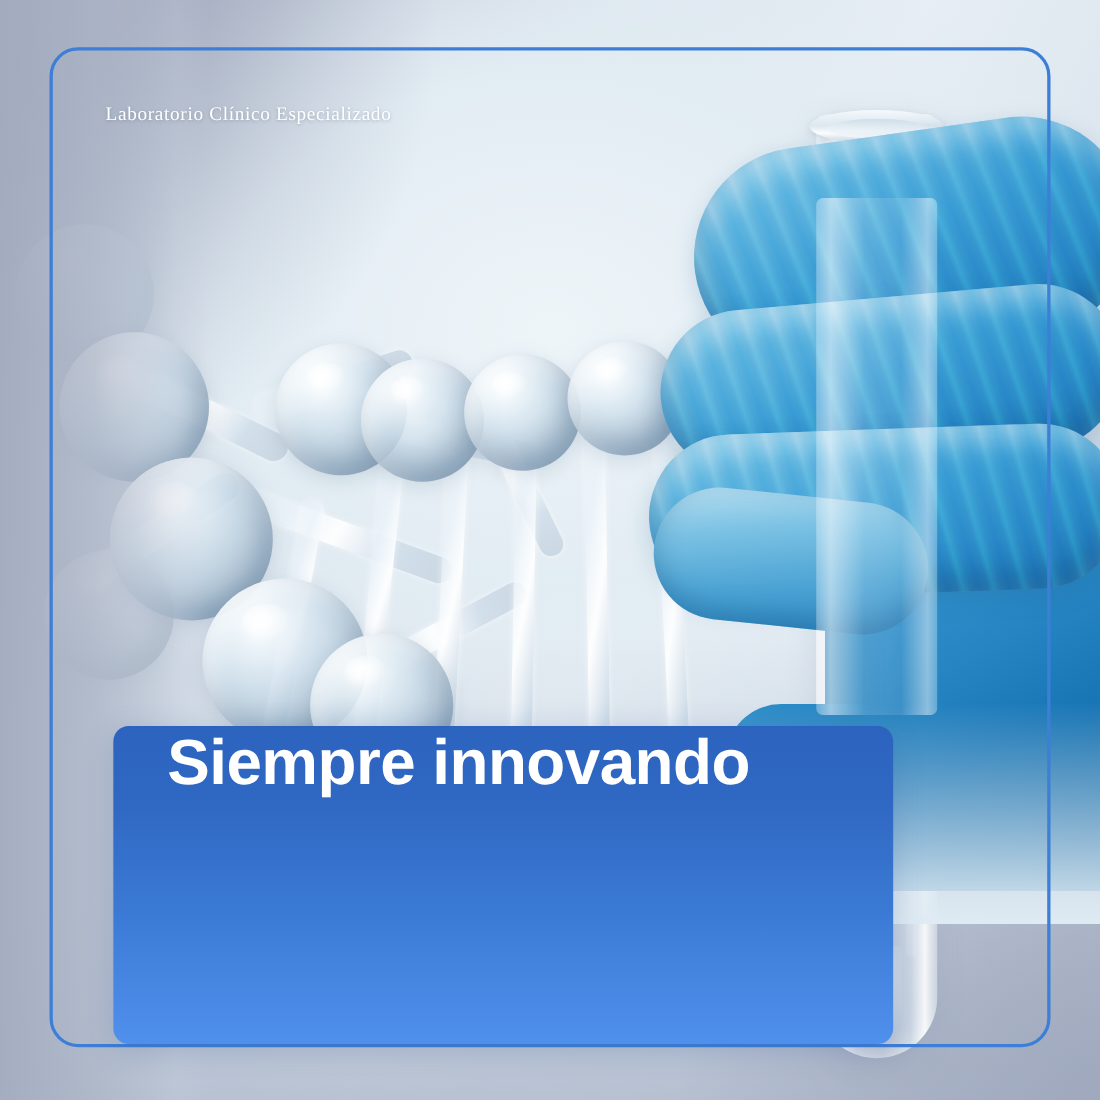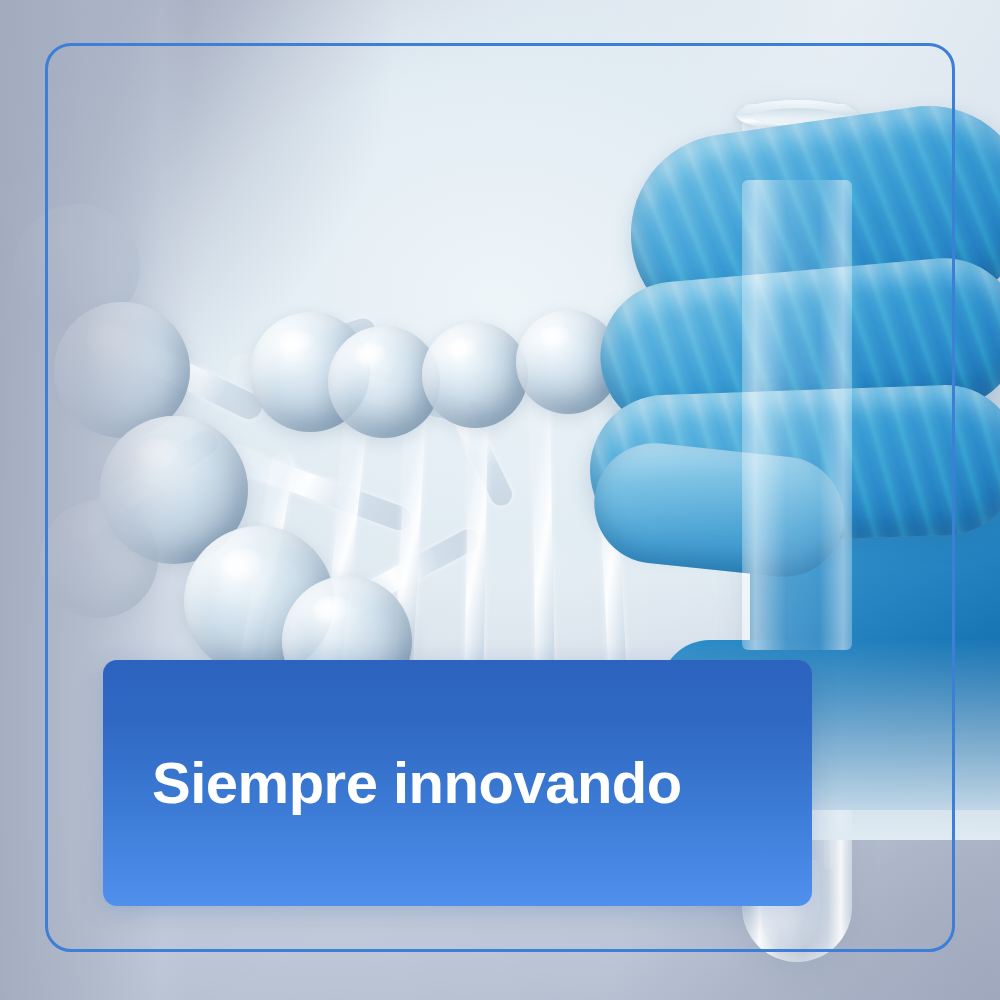--- a/index.html
+++ b/index.html
@@ -270,27 +270,26 @@
     line-height: 1;
     letter-spacing: 0.6px;
     margin-top: 11px;
     white-space: nowrap;
   }
 
   
   .banner {
     position: absolute;
     left: 103px; top: 660px;
-    width: 709px; height: 246px;
+    width: 709px; height: 289px;
     border-radius: 14px;
     background: linear-gradient(180deg, #2b63bf 0%, #3069c4 26%, #3b7ad4 58%, #4a8ae6 88%, #4f90ec 100%);
     box-shadow: 0 6px 26px rgba(40,80,150,0.22);
     display: flex;
     flex-direction: column;
-    justify-content: center;
     padding-left: 49px;
     box-sizing: border-box;
   }
   .banner-line {
     color: #ffffff;
     font-family: "Liberation Sans", sans-serif;
     font-weight: 700;
     font-size: 58px;
     line-height: 68px;
     letter-spacing: -0.5px;
@@ -359,19 +358,20 @@
       </div>
     <div class="thumb"></div>
     <div class="glove-cuff"></div>
     <div class="hand-fade"></div>
   </div>
   <div class="tube-over-hand"></div>
 
   <div class="frame"></div>
 
   <div class="logo">
+    <div class="logo-tag">Laboratorio Clínico Especializado</div>
   </div>
 
   <div class="banner">
     <div class="banner-line">Siempre innovando</div>
   </div>
 
 </div>
 
 </body></html>

